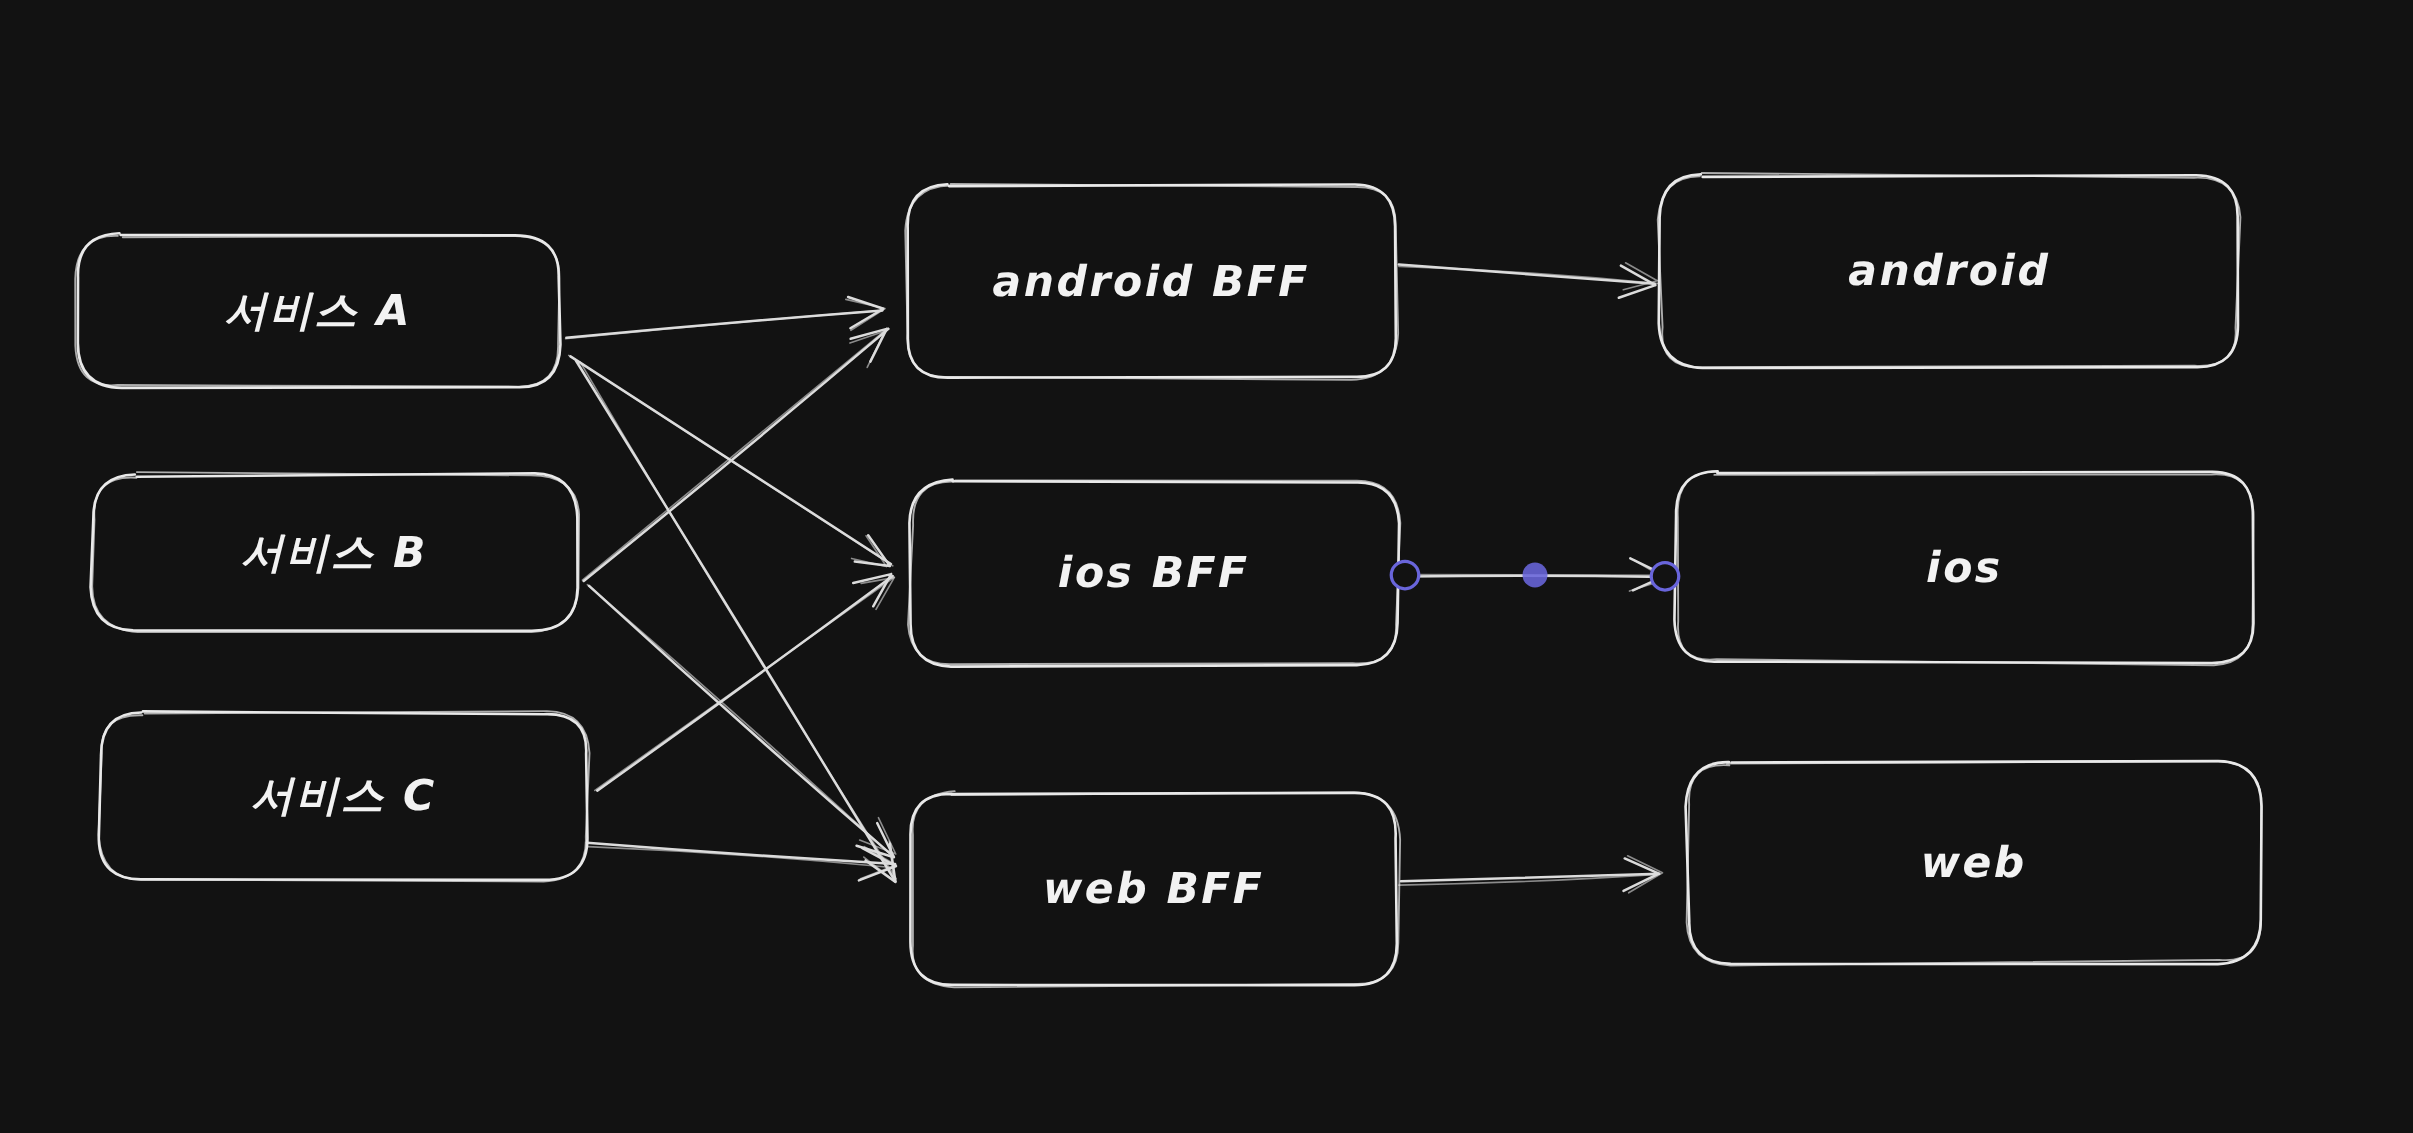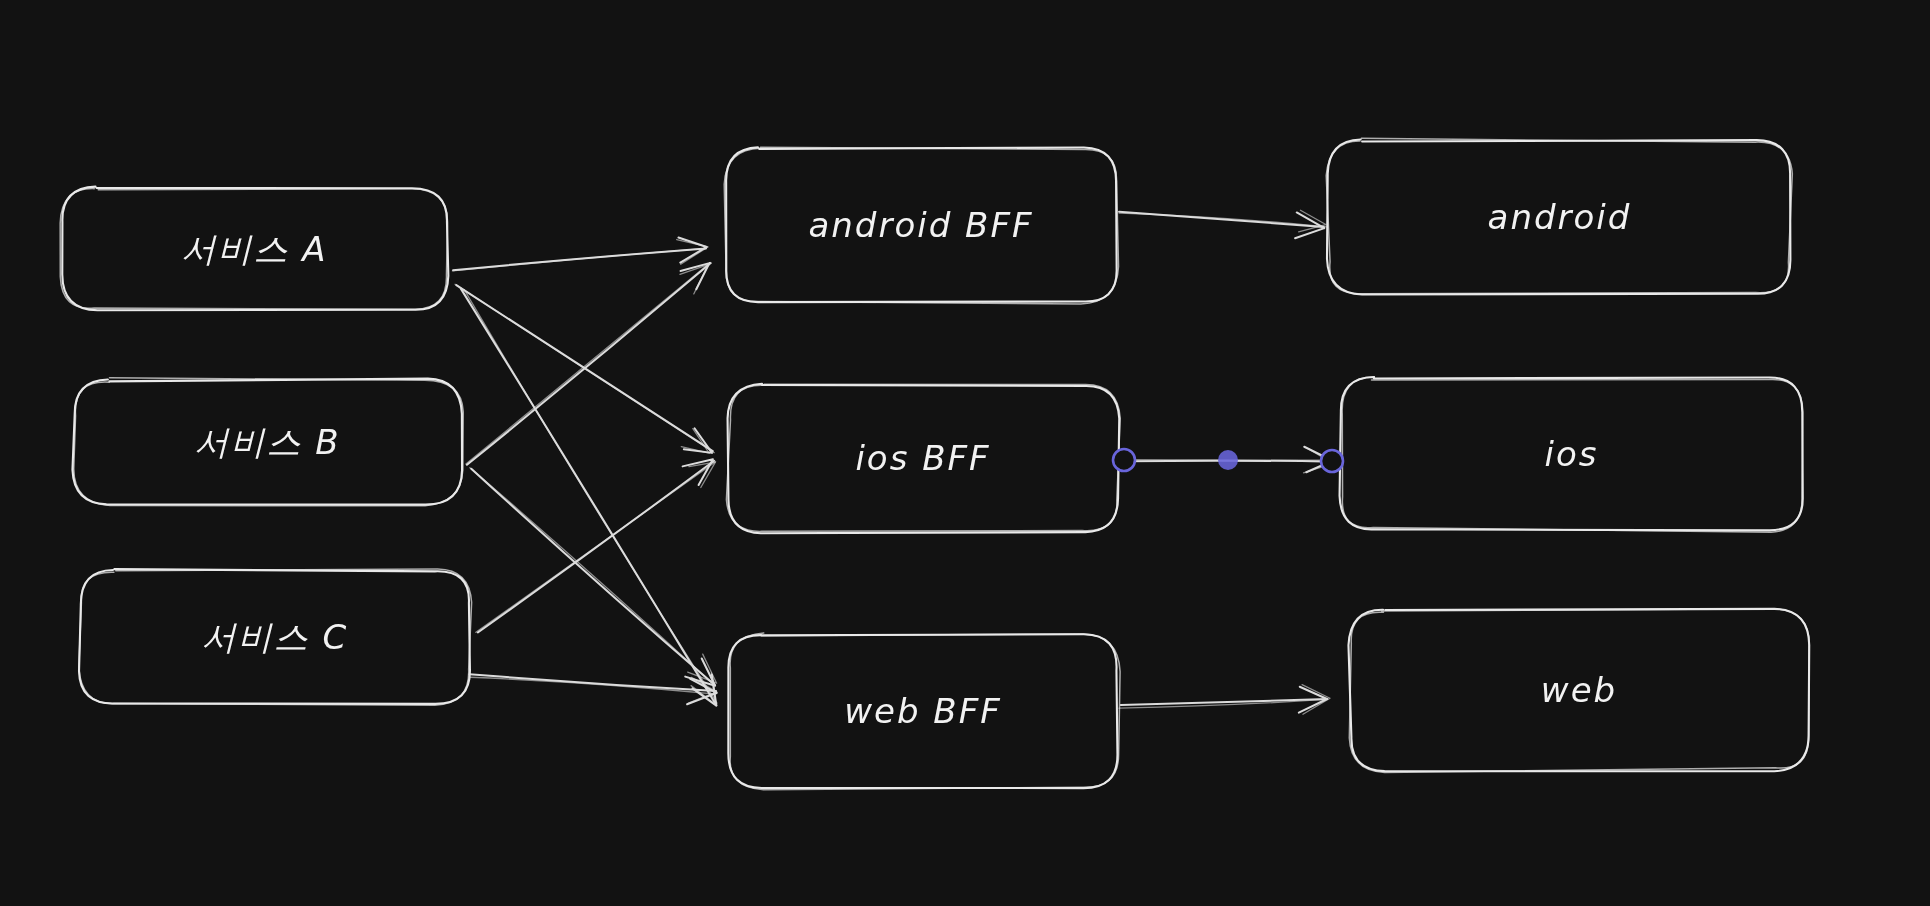--- a/index.html
+++ b/index.html
@@ -12,20 +12,21 @@
     width: 1930px;
     height: 906px;
     overflow: hidden;
     font-family: "DejaVu Sans", sans-serif;
   }
   #canvas-root {
     position: relative;
     width: 1774px;
     height: 906px;
     background: #121212;
+    font-weight: bold;
   }
   #scene-svg {
     position: absolute;
     inset: 0;
     width: 1930px;
     height: 906px;
     display: block;
   }
   .node-label {
     fill: #f2f2f2;

